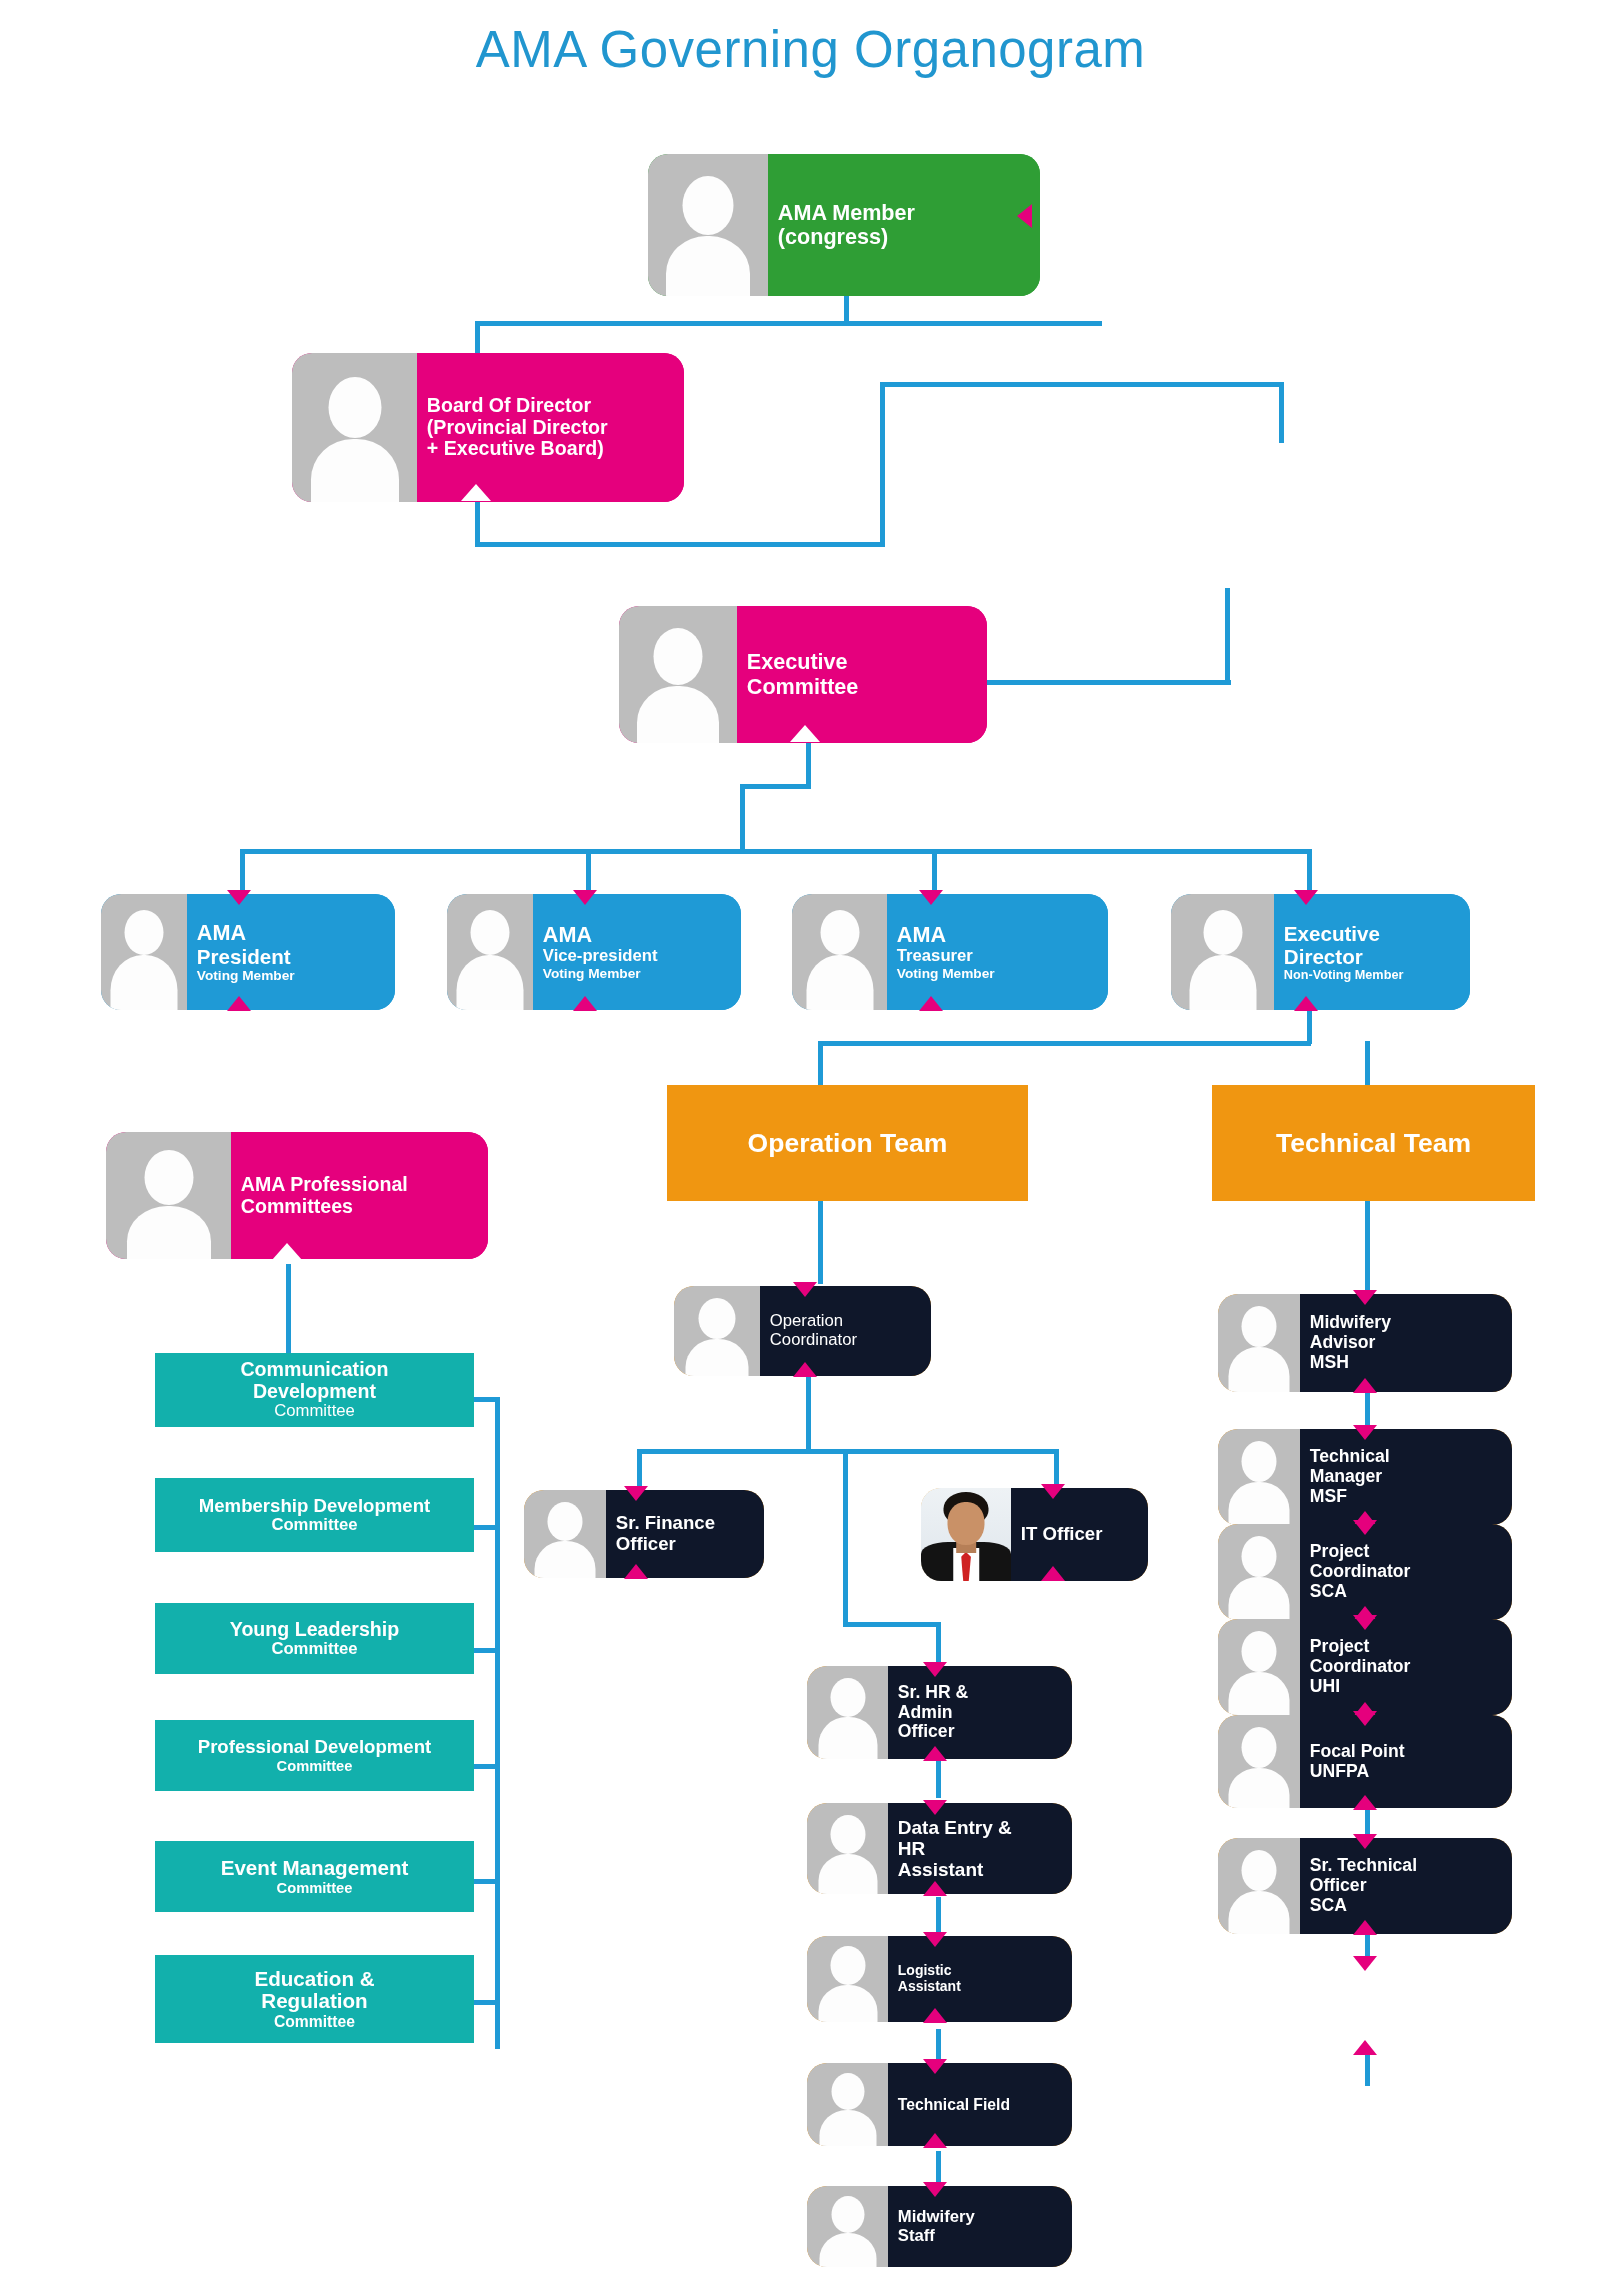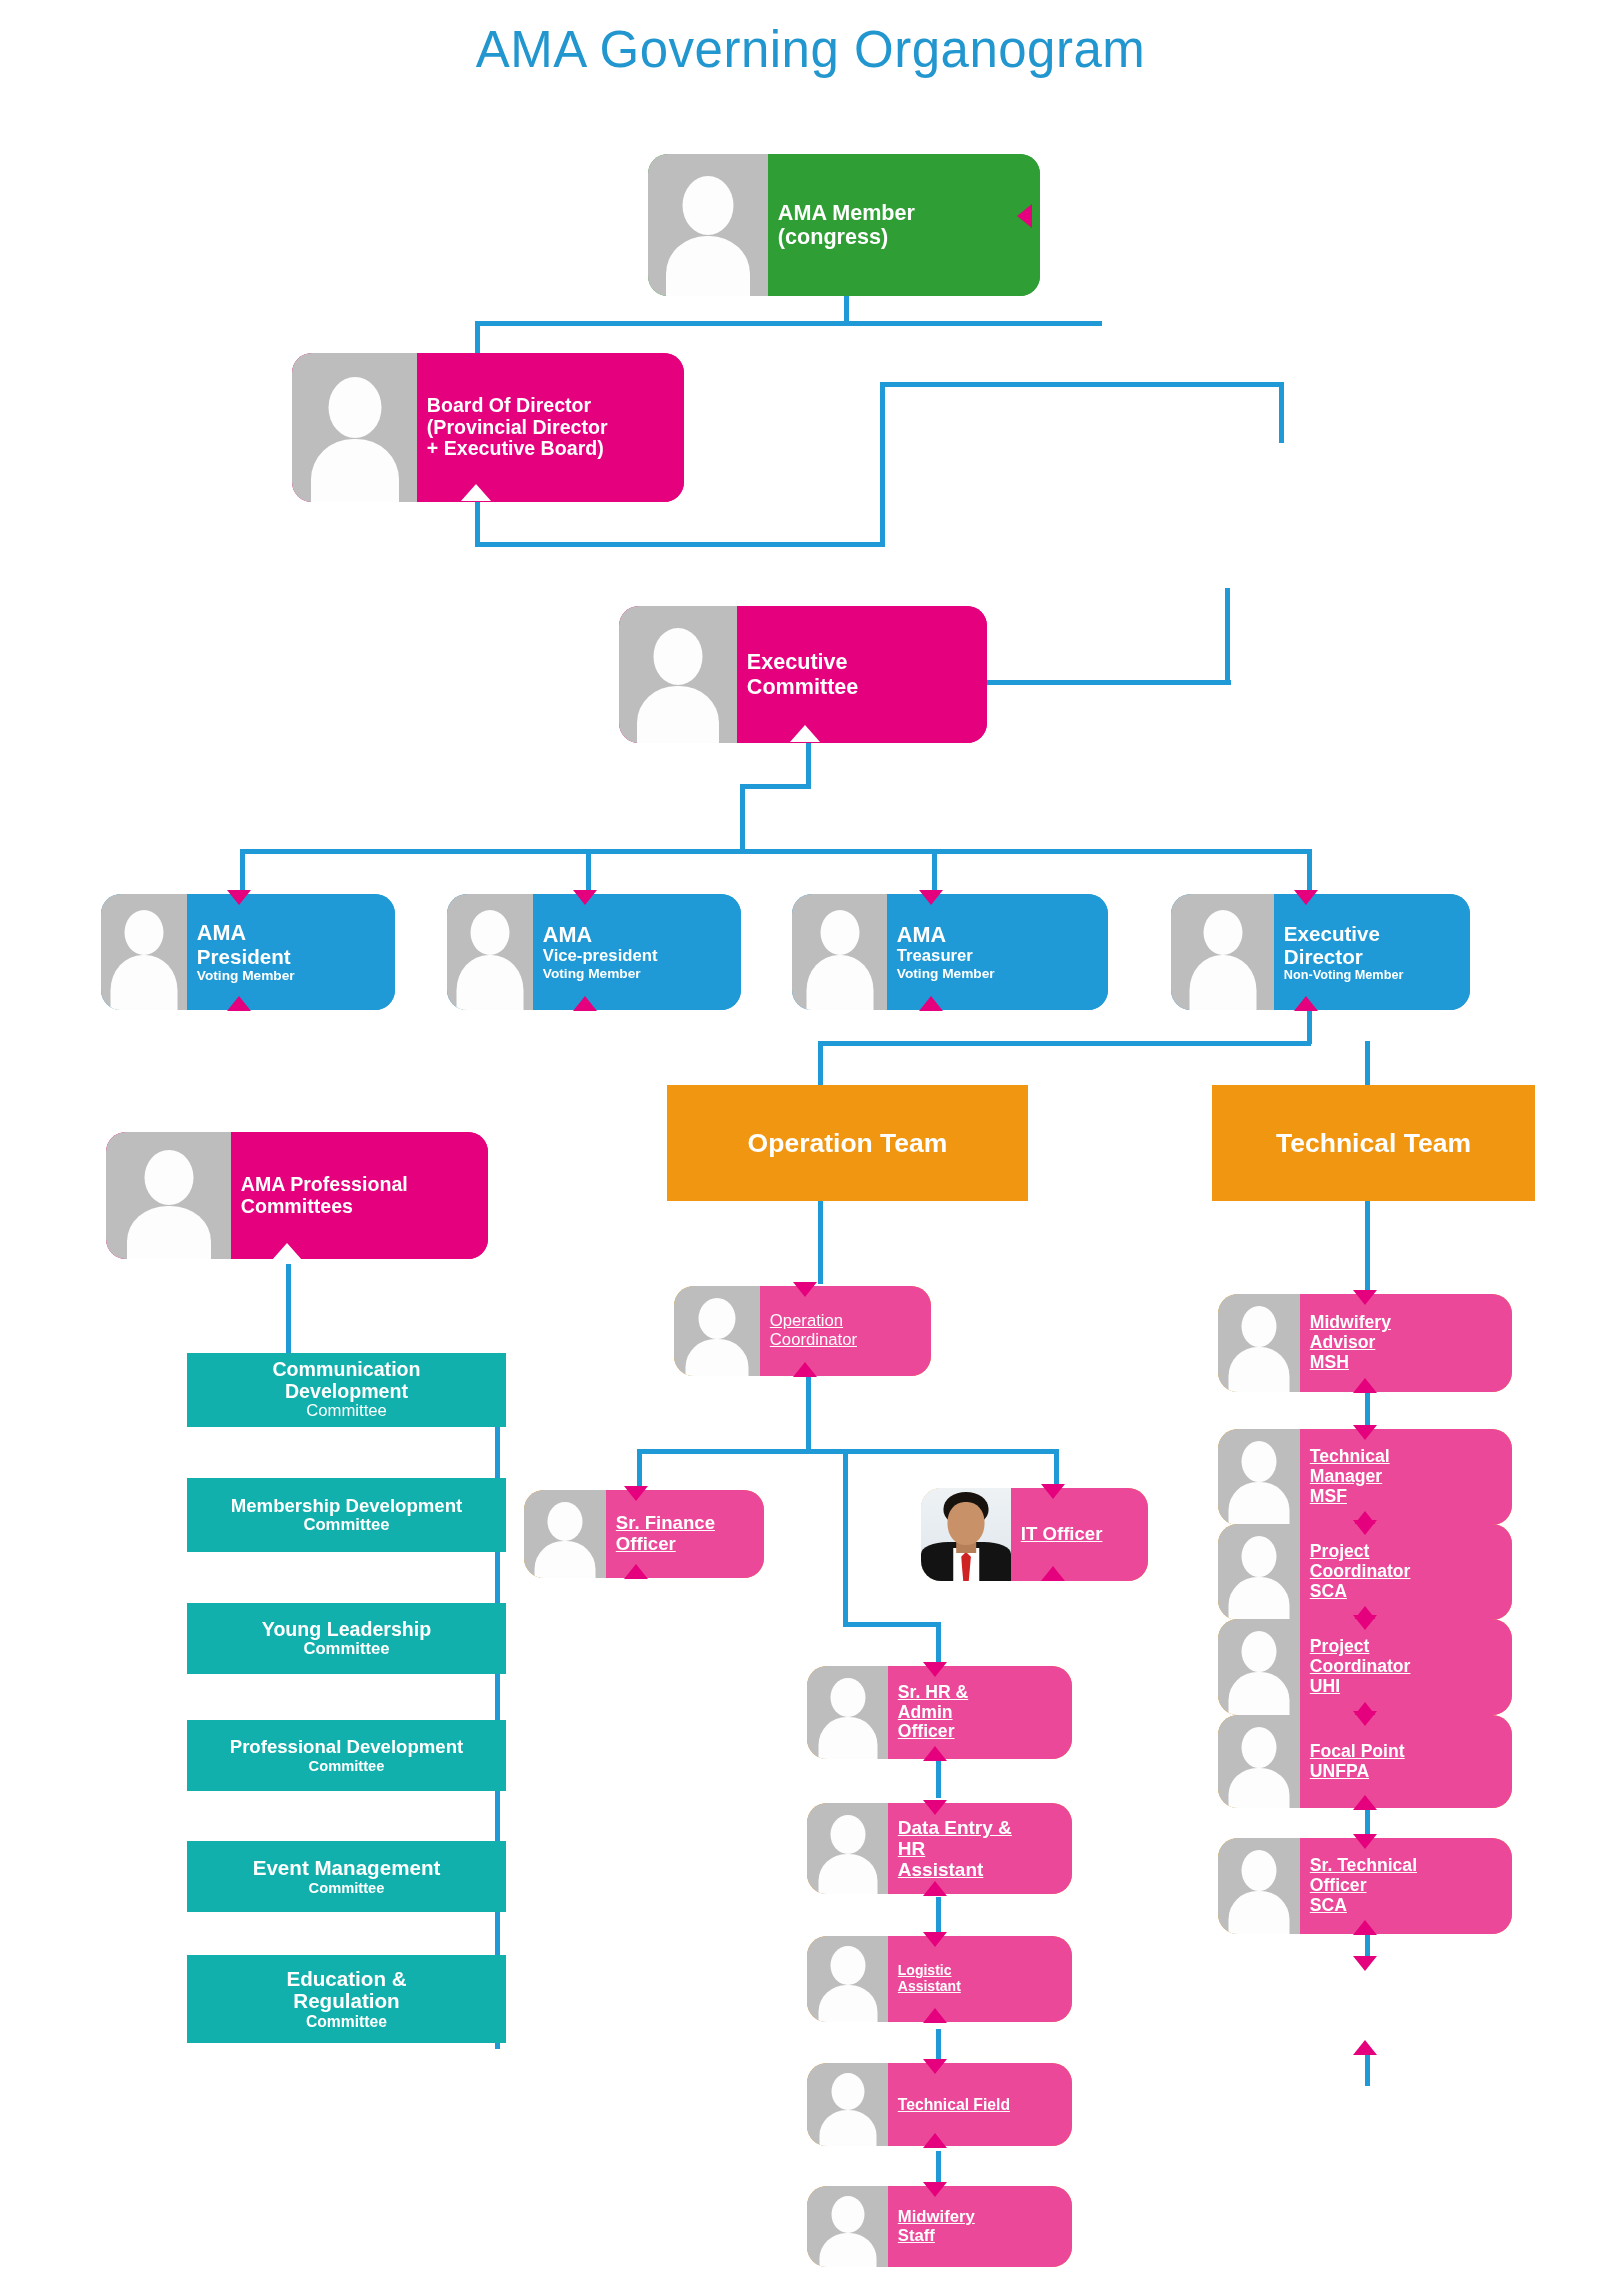--- a/index.html
+++ b/index.html
@@ -62,34 +62,33 @@
   .label .l3 { font-weight: bold; }
   .light .l1, .light .l2, .light .l3 { font-weight: 400; }
 
   
   .green  .label { background: #2f9e35; }
   .green  { background: #2f9e35; }
   .pink   .label { background: #e5007d; }
   .pink   { background: #e5007d; }
   .blue   .label { background: #1f9ad6; }
   .blue   { background: #1f9ad6; }
-  .orange .label { background: #ec4899; text-decoration: underline; }
+  .orange .label { background: #0f172a; }
   .orange { background: #f09611; }
 
   
   .committee {
     position: absolute;
     background: #12b0ac;
     color: #ffffff;
     text-align: center;
     display: flex;
     flex-direction: column;
     justify-content: center;
     line-height: 1.1;
-    margin-left: 32px;
   }
   .committee .cname { font-weight: bold; }
   .committee .csub  { font-weight: bold; }
   .committee.thinsub .csub { font-weight: 400; }
 
   
   .teamband {
     position: absolute;
     background: #f09611;
     color: #ffffff;

